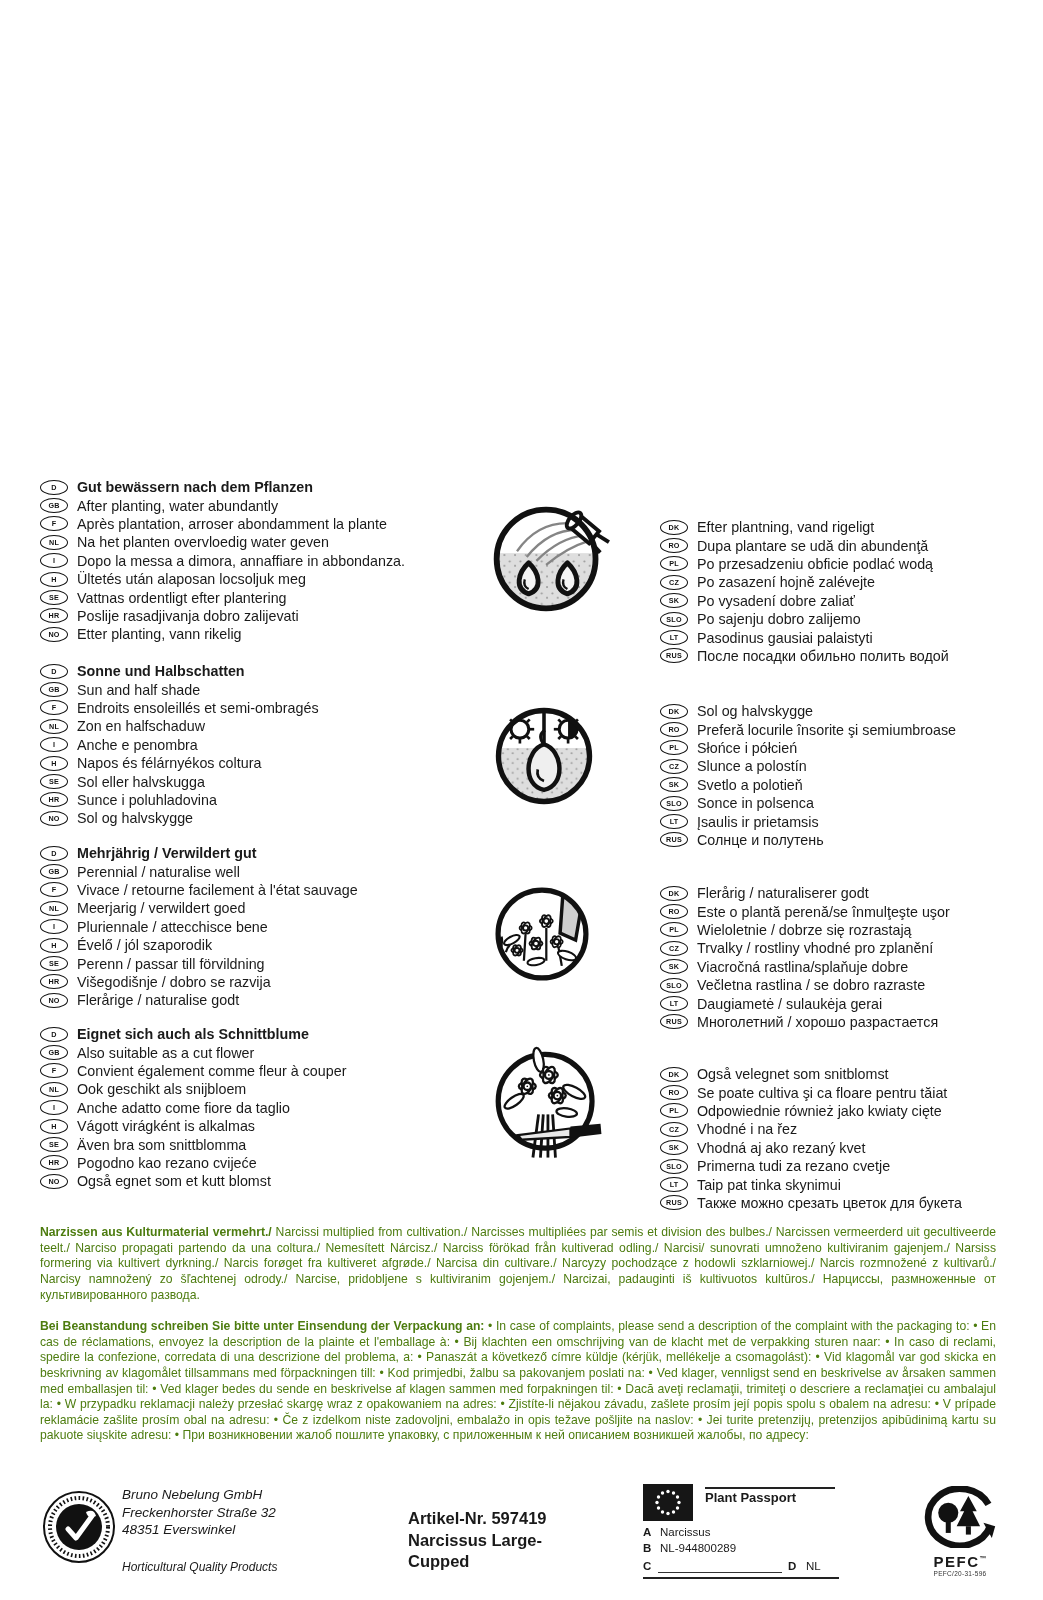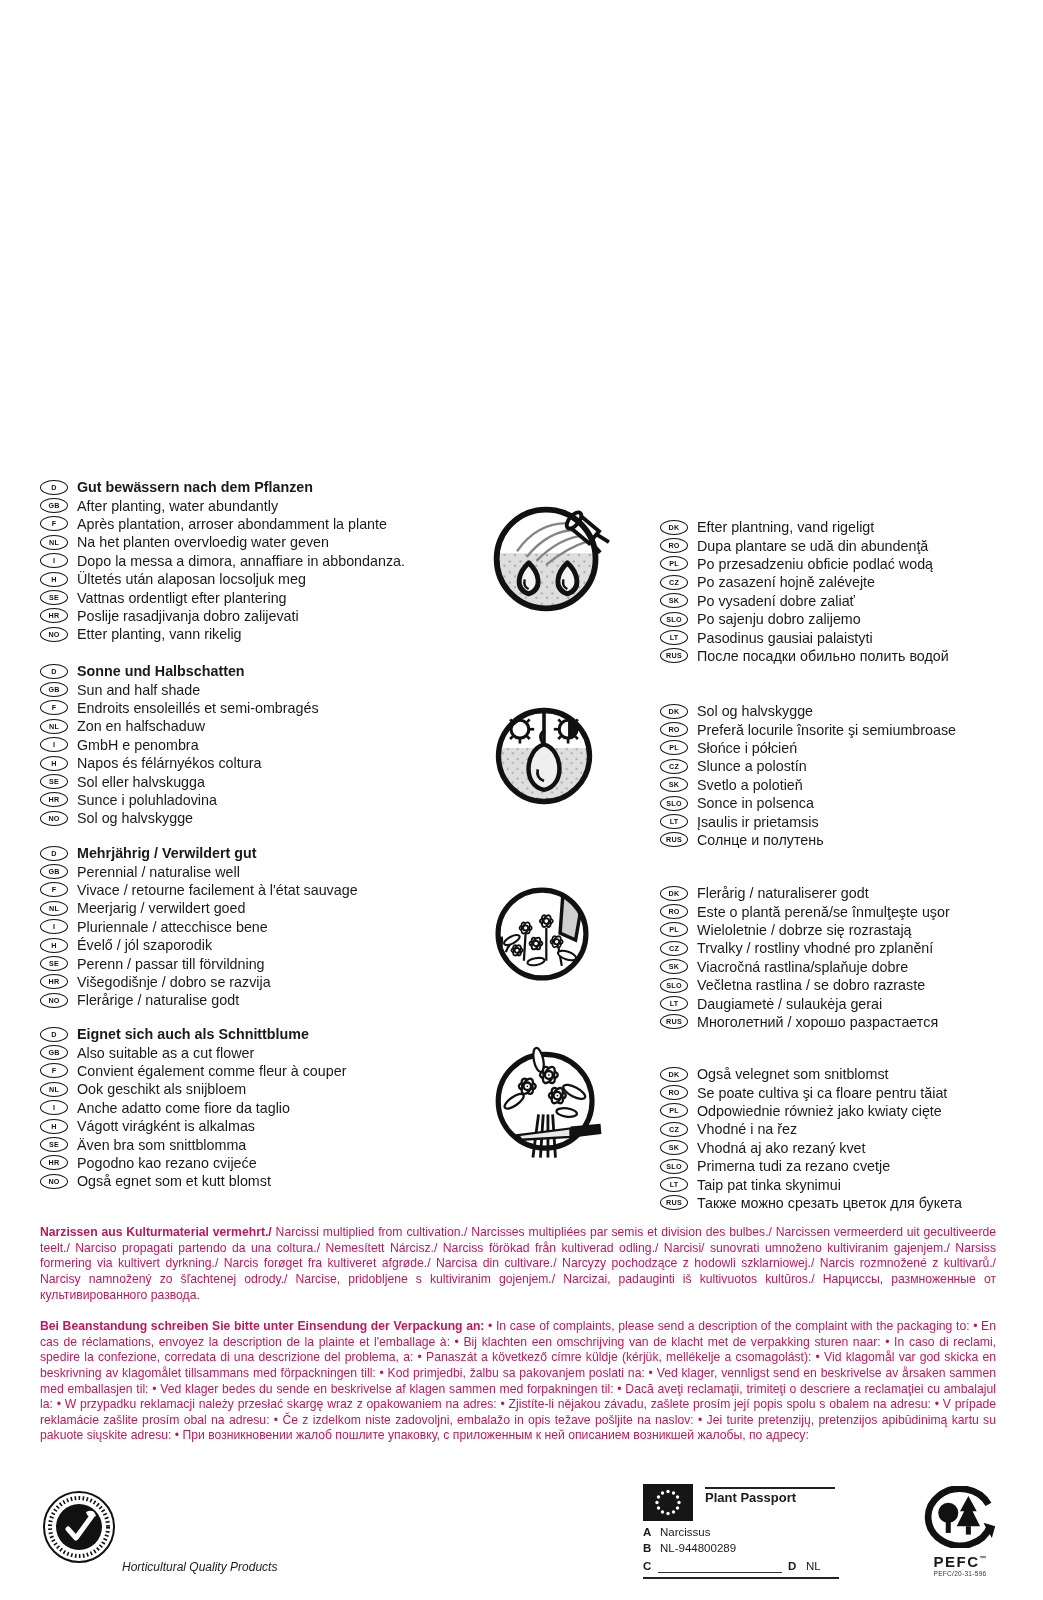--- a/index.html
+++ b/index.html
@@ -12,21 +12,21 @@
   .col-right { position:absolute; left:660px; width:400px;margin-top:40px; }
   .lang-row { display:flex; align-items:center; height:18.4px; font-size:14.3px; white-space:nowrap; }
   .lang-row.bold { font-weight:bold; }
   .badge {
     flex:0 0 auto; width:26px; height:13px; margin-right:9px;
     border:1.4px solid #111; border-radius:50%;
     display:inline-flex; align-items:center; justify-content:center;
     font-size:7.2px; font-weight:bold; letter-spacing:0.2px; color:#111;
   }
   .icon-wrap { position:absolute; left:486px; }
-  .para { position:absolute; left:40px; width:956px; font-size:12.2px; line-height:15.6px; text-align:justify; color:#be185d; }
+  .para { position:absolute; left:40px; width:956px; font-size:12.2px; line-height:15.6px; text-align:justify; color:#4d7c0f; }
   .para b { font-weight:bold; }
 
   .seal { position:absolute; left:42px; top:1490px; }
   .company { position:absolute; left:122px; top:1486px; font-style:italic; font-size:13.5px; line-height:17.5px; }
   .tagline { position:absolute; left:122px; top:1560px; font-style:italic; font-size:12px; }
   .article { position:absolute; left:408px; top:1508px; font-weight:bold; font-size:16.5px; line-height:21.5px; }
 
   .passport { position:absolute; left:628px; top:1480px; width:212px; height:102px; font-size:11.5px; }
   .pp-flag { position:absolute; left:15px; top:4px; }
   .pp-topline { position:absolute; left:77px; top:7px; width:130px; border-top:2.2px solid #222; }
@@ -170,21 +170,21 @@
         <div class="lang-row">
           <span class="badge">F</span>
           <span class="lang-text">Endroits ensoleillés et semi-ombragés</span>
         </div>
         <div class="lang-row">
           <span class="badge">NL</span>
           <span class="lang-text">Zon en halfschaduw</span>
         </div>
         <div class="lang-row">
           <span class="badge">I</span>
-          <span class="lang-text">GmbH e penombra</span>
+          <span class="lang-text">Anche e penombra</span>
         </div>
         <div class="lang-row">
           <span class="badge">H</span>
           <span class="lang-text">Napos és félárnyékos coltura</span>
         </div>
         <div class="lang-row">
           <span class="badge">SE</span>
           <span class="lang-text">Sol eller halvskugga</span>
         </div>
         <div class="lang-row">
@@ -531,22 +531,32 @@
   <div class="seal">
     <svg width="74" height="74" viewBox="0 0 74 74">
       <circle cx="37" cy="37" r="35" fill="#fff" stroke="#111" stroke-width="2"></circle>
       <circle cx="37" cy="37" r="29" fill="none" stroke="#111" stroke-width="4" stroke-dasharray="1.6 2.4"></circle>
       <circle cx="37" cy="37" r="23" fill="#111"></circle>
       <path d="M26 39 L34 48 L50 26" stroke="#fff" stroke-width="5" fill="none" stroke-linecap="round" stroke-linejoin="round"></path>
       <path d="M44 22 q8 -4 10 4 q-8 4 -10 -4" fill="#fff"></path>
     </svg>
   </div>
 
+  <div class="company">
+    <div>Bruno Nebelung GmbH</div>
+    <div>Freckenhorster Straße 32</div>
+    <div>48351 Everswinkel</div>
+  </div>
   <div class="tagline">Horticultural Quality Products</div>
 
+  <div class="article">
+    <div>Artikel-Nr. 597419</div>
+    <div>Narcissus Large-</div>
+    <div>Cupped</div>
+  </div>
 
   <div class="passport">
     <div class="pp-flag">
       <svg width="50" height="37" viewBox="0 0 50 37">
         <rect width="50" height="37" fill="#161616"></rect>
         <g fill="#fff">
           <circle cx="25" cy="7.5" r="1.7"></circle>
             <circle cx="30.5" cy="9" r="1.7"></circle>
             <circle cx="34.5" cy="13" r="1.7"></circle>
           <circle cx="36" cy="18.5" r="1.7"></circle>

